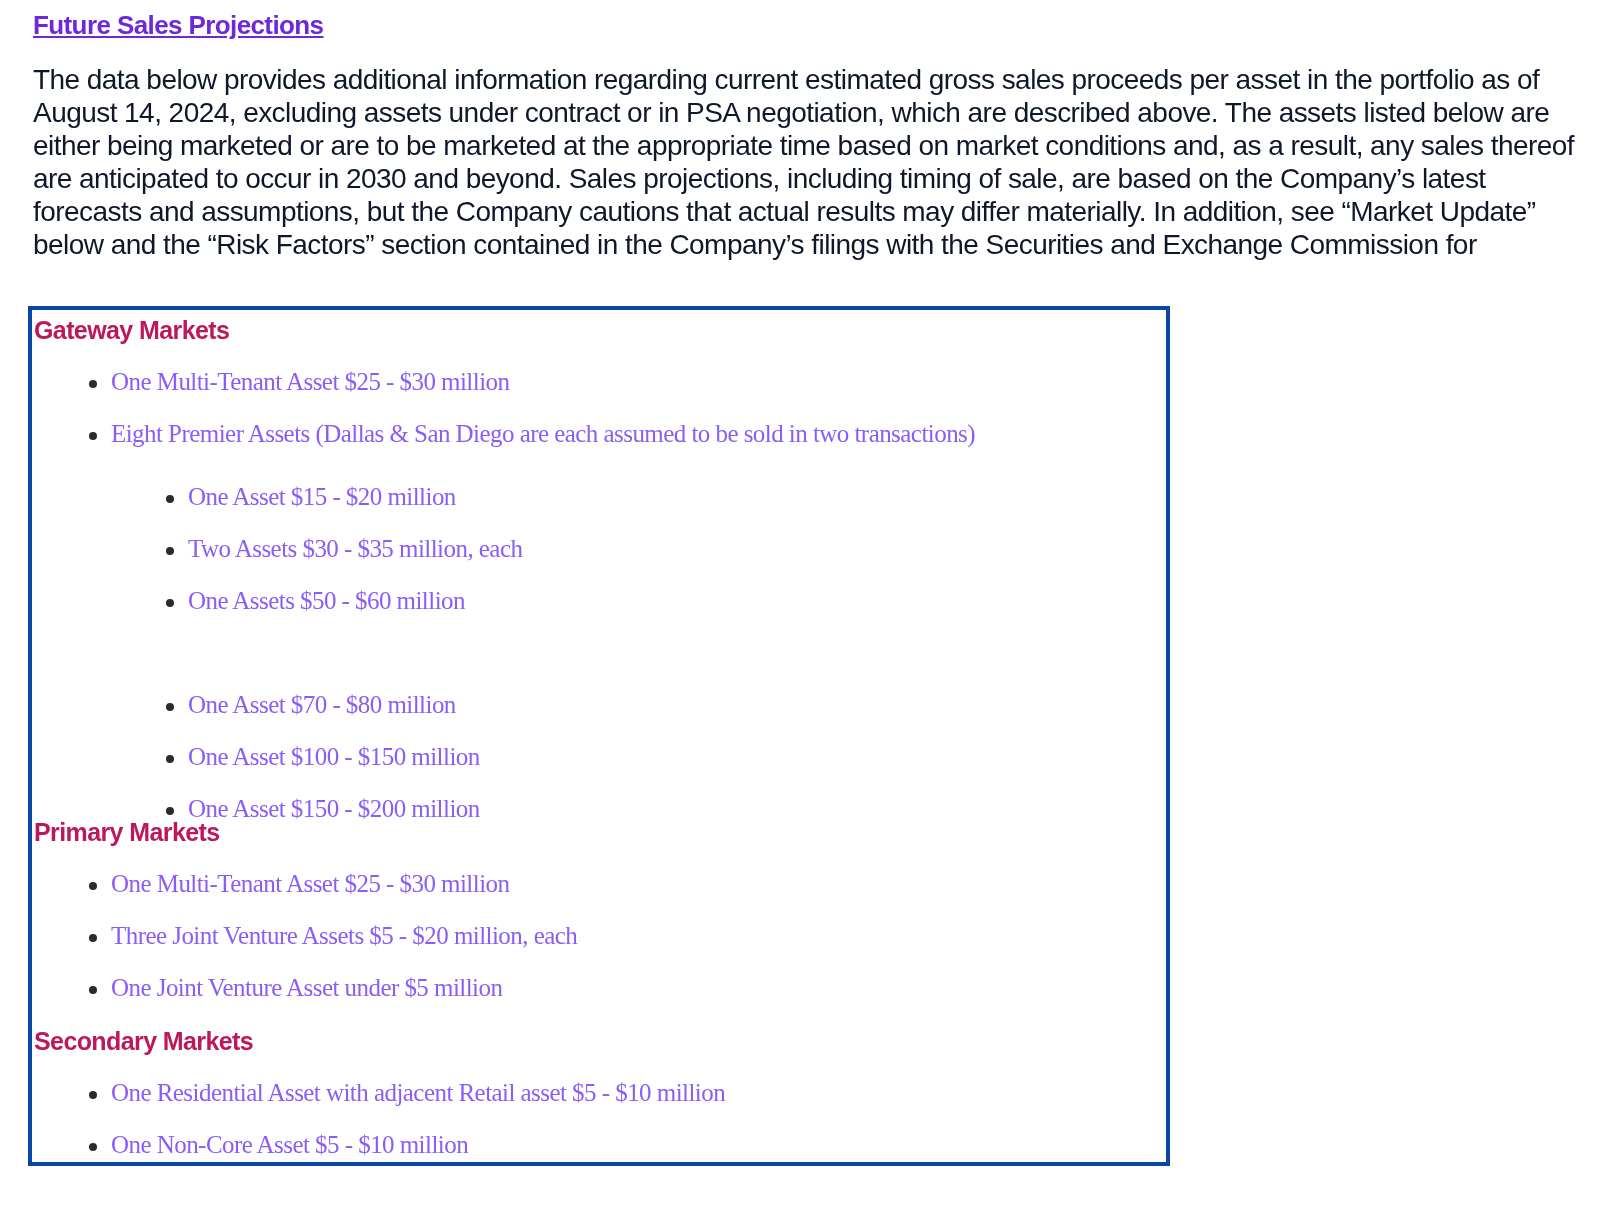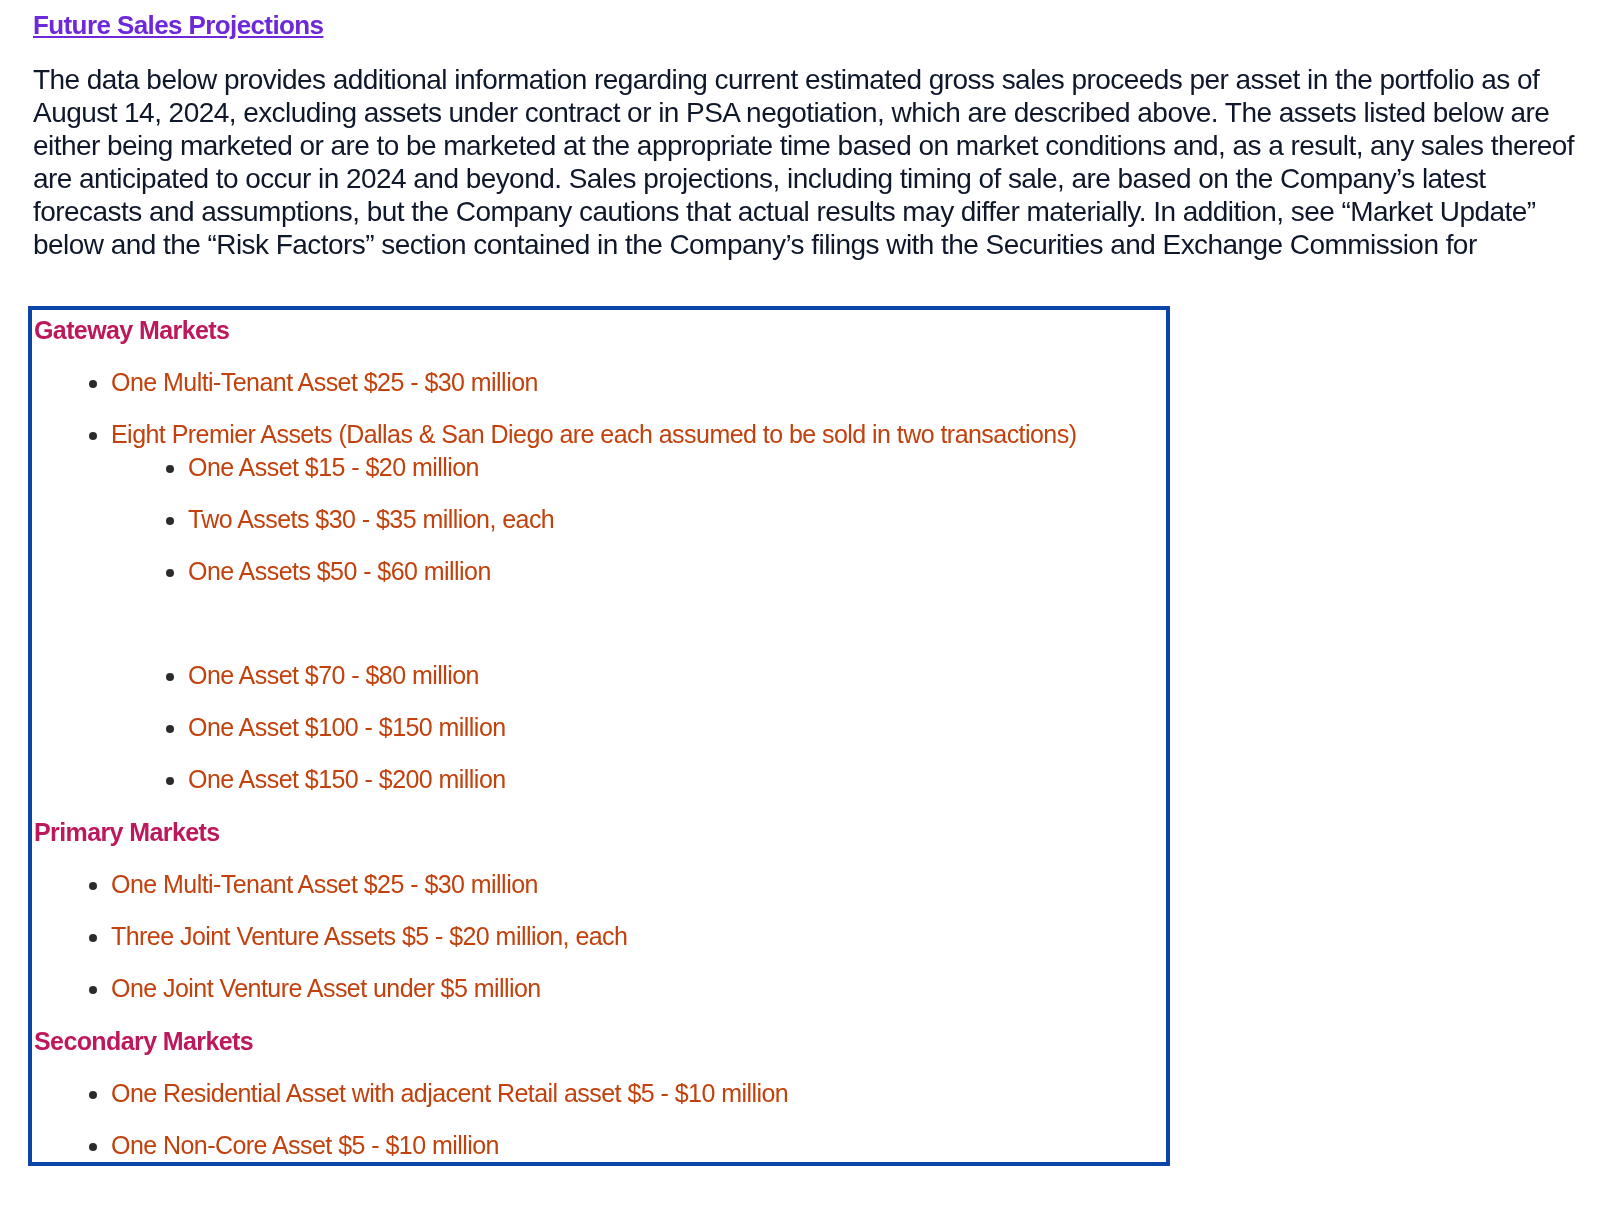--- a/index.html
+++ b/index.html
@@ -21,40 +21,41 @@
   .box {
     position: absolute; left: 28px; top: 306px;
     width: 1134px; height: 852px;
     border: 4px solid #0a45a8;
   }
   .section-title {
     position: absolute; left: 2px;
     font-size: 25px; font-weight: bold; letter-spacing: -0.6px; color: #be185d;
   }
   .item {
-    position: absolute; font-size: 25px; letter-spacing: -0.55px; color: #c2410c;
+    position: absolute; font-size: 25px; letter-spacing: -0.55px; color: #8b5cf6;
     white-space: nowrap;
+    font-family: Liberation Serif, serif;
   }
   .item .bullet {
     position: absolute; left: -22px; top: 12px;
     width: 8px; height: 8px; border-radius: 50%; background: #2b2b2b;
   }
   .lvl1 { left: 79px; }
-  .lvl2 { left: 156px; }
+  .lvl2 { left: 156px; margin-top: 30px; }
 </style>
 </head>
 <body>
 
 <h1 class="title">Future Sales Projections</h1>
 
 <p class="intro">
   <span>The data below provides additional information regarding current estimated gross sales proceeds per asset in the portfolio as of</span><br>
   <span>August 14, 2024, excluding assets under contract or in PSA negotiation, which are described above. The assets listed below are</span><br>
   <span>either being marketed or are to be marketed at the appropriate time based on market conditions and, as a result, any sales thereof</span><br>
-  <span>are anticipated to occur in 2024 and beyond. Sales projections, including timing of sale, are based on the Company’s latest</span><br>
+  <span>are anticipated to occur in 2030 and beyond. Sales projections, including timing of sale, are based on the Company’s latest</span><br>
   <span>forecasts and assumptions, but the Company cautions that actual results may differ materially. In addition, see “Market Update”</span><br>
   <span>below and the “Risk Factors” section contained in the Company’s filings with the Securities and Exchange Commission for</span><br>
 </p>
 
 <div class="box">
 
   <div class="section-title" style="top:6px;">Gateway Markets</div>
 
   <div class="item lvl1" style="top:58px;">
     <span class="bullet"></span>

